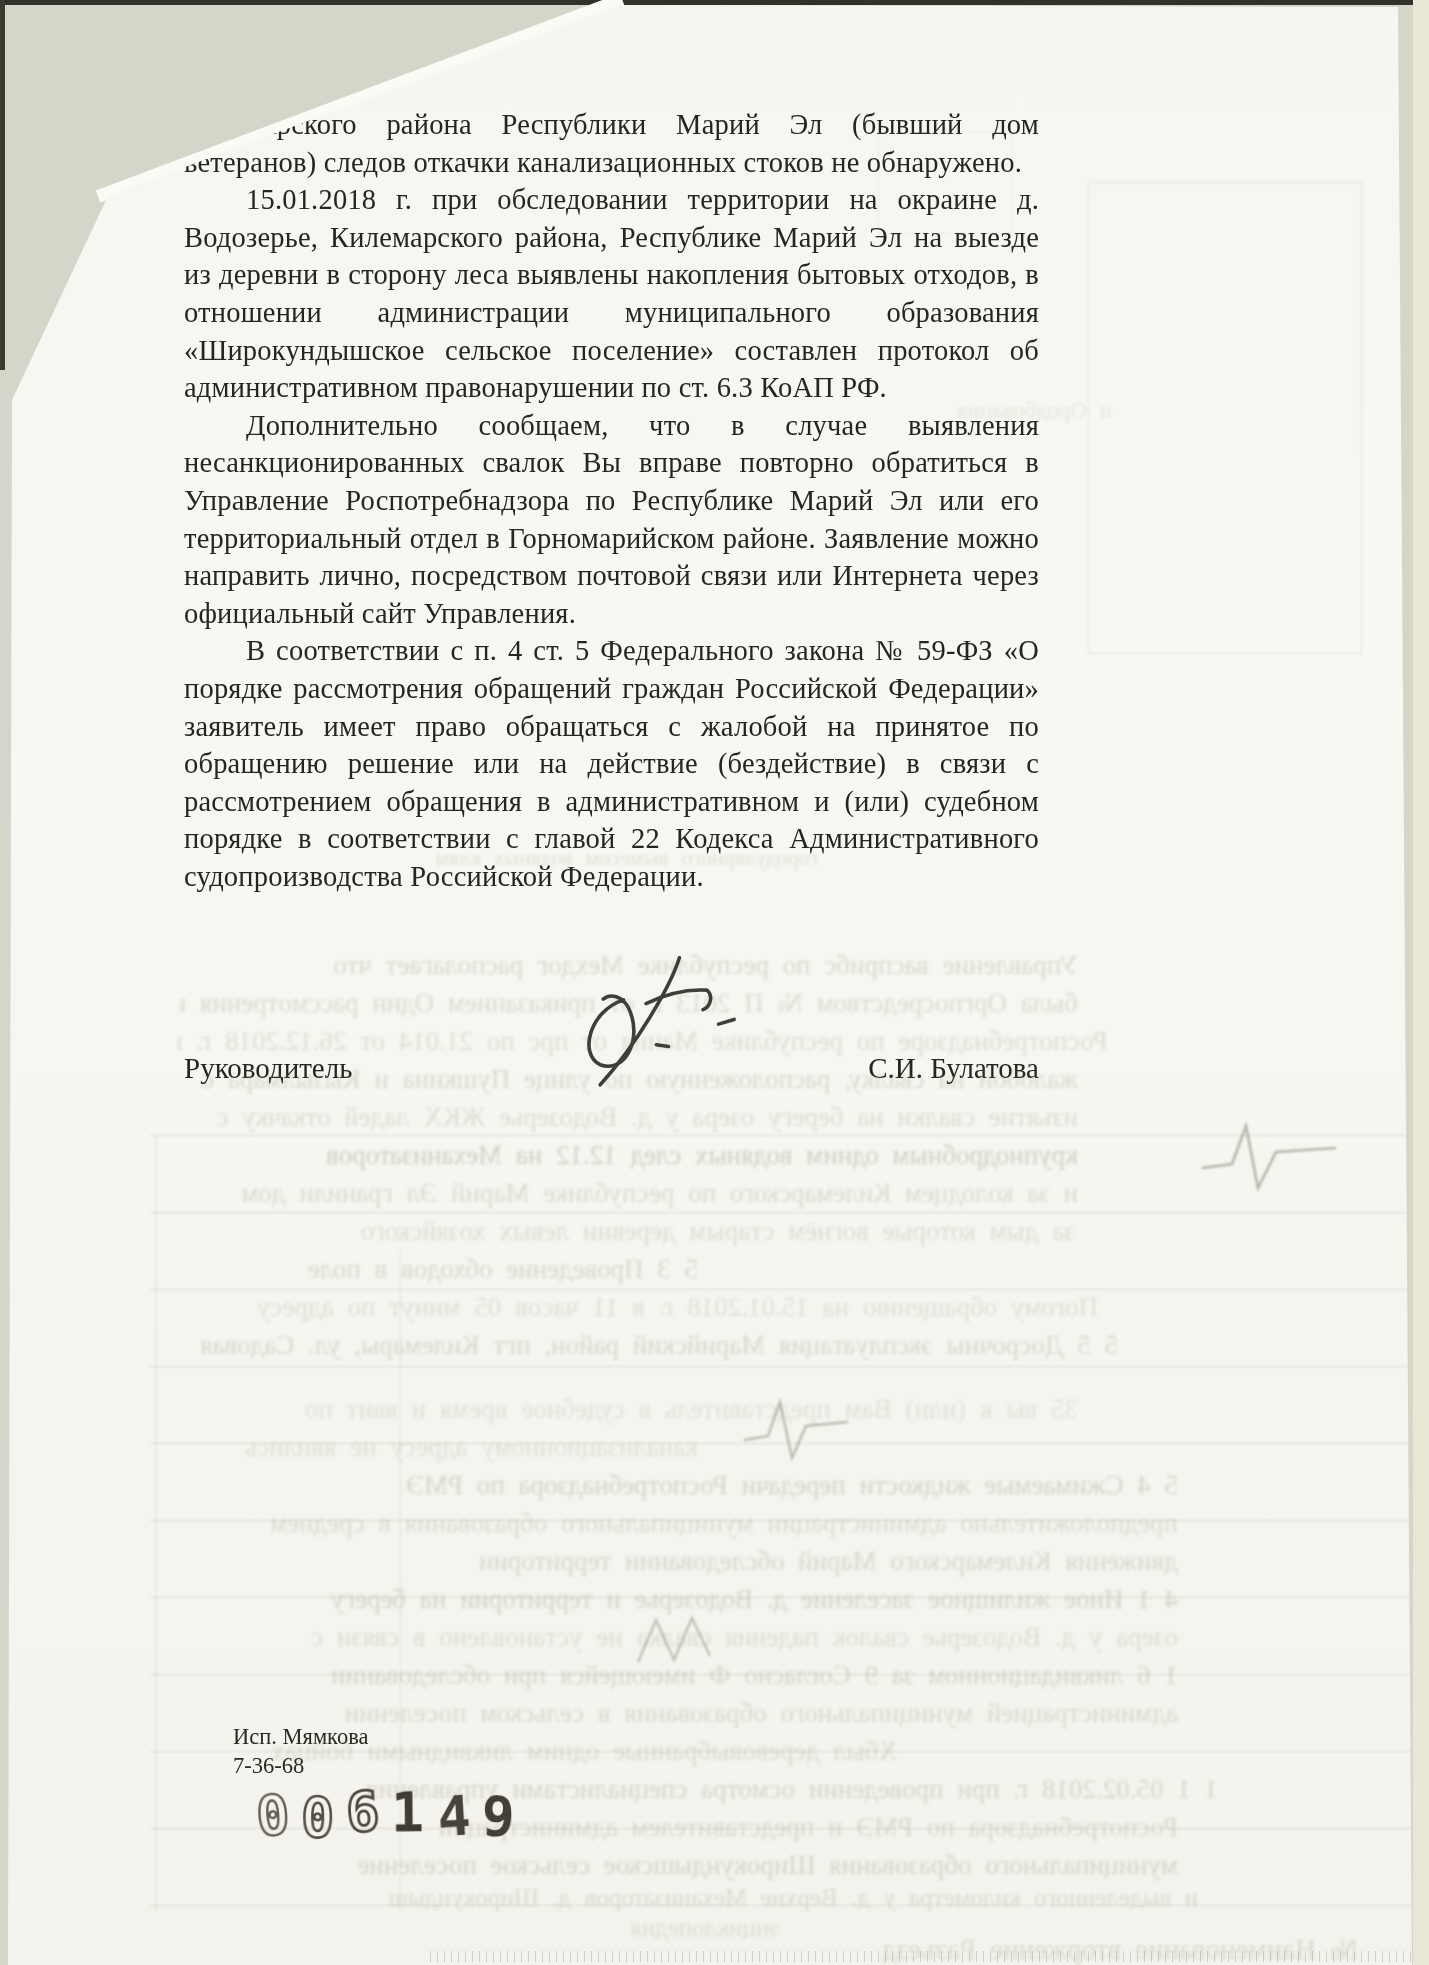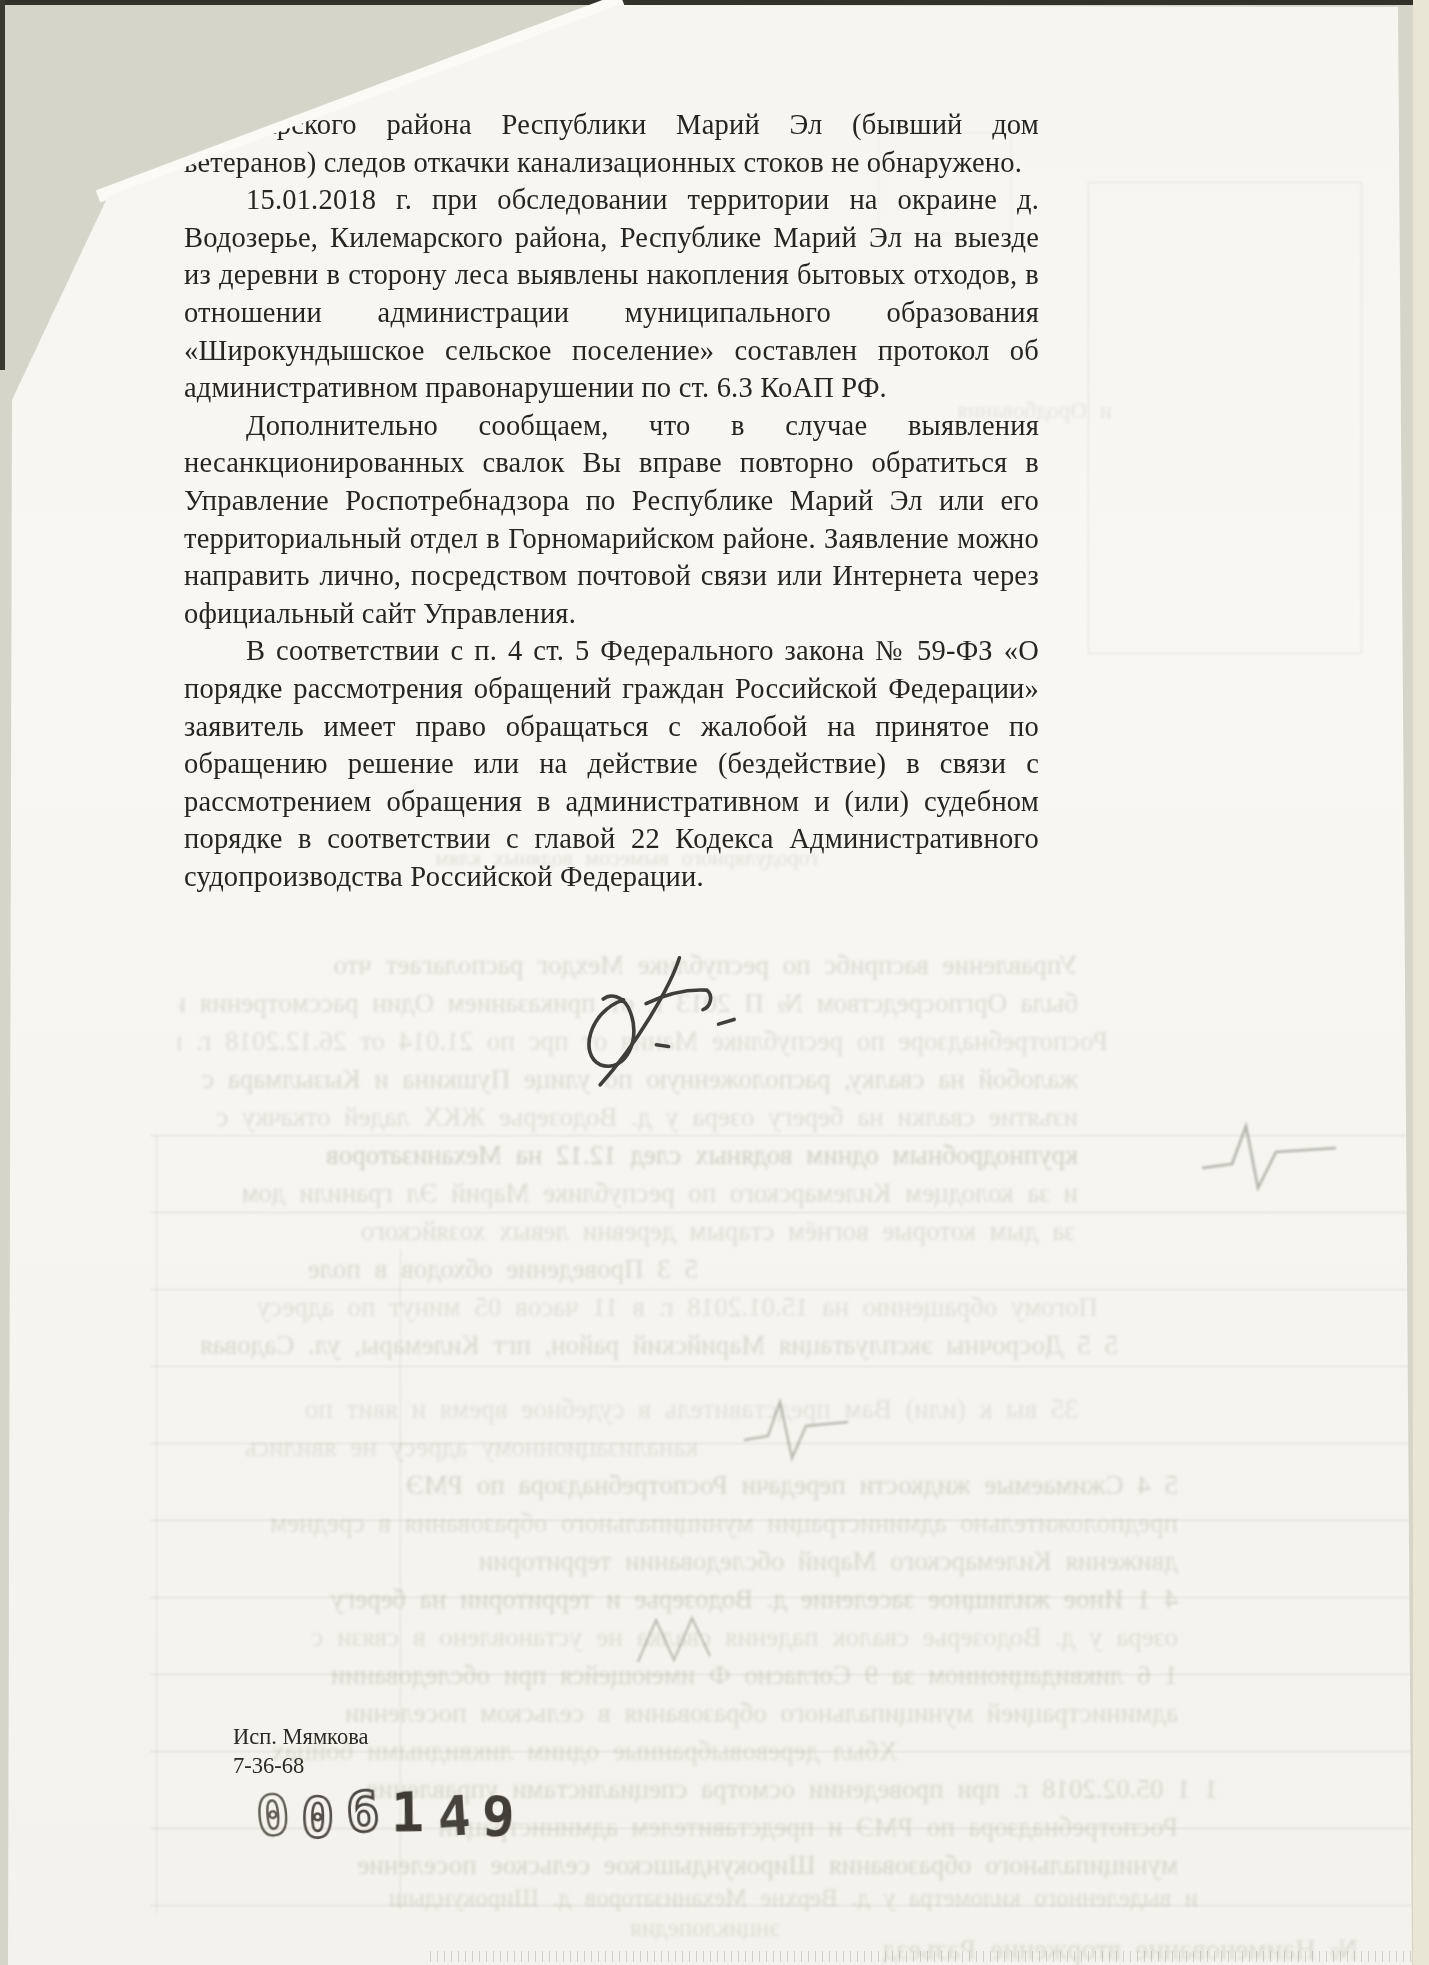--- a/index.html
+++ b/index.html
@@ -174,20 +174,24 @@
   <svg class="signature-svg" viewBox="0 0 210 150">
     <g fill="none" stroke="#403e38" stroke-width="3.6" stroke-linecap="round" transform="rotate(-6 105 75)">
       <path d="M148 14 C136 42, 96 96, 56 132"></path>
       <path d="M88 50 C 52 58, 38 100, 58 112 C 82 124, 104 90, 92 58 C 87 46, 76 42, 68 47"></path>
       <path d="M110 56 C 132 48, 154 46, 172 49 C 178 55, 174 66, 166 68"></path>
       <path d="M180 84 l 16 -3"></path>
       <path d="M116 98 l 12 3"></path>
     </g>
   </svg>
 
+  <div class="sig-row">
+    <span>Руководитель</span>
+    <span>С.И. Булатова</span>
+  </div>
 
   <div class="footer-exec">
     <div>Исп. Мямкова</div>
     <div>7-36-68</div>
   </div>
 
   <div class="stamp"><span>0</span><span>0</span><span>6</span><span>1</span><span>4</span><span>9</span></div>
 
   <div class="bottom-ticks"></div>
 </div>

